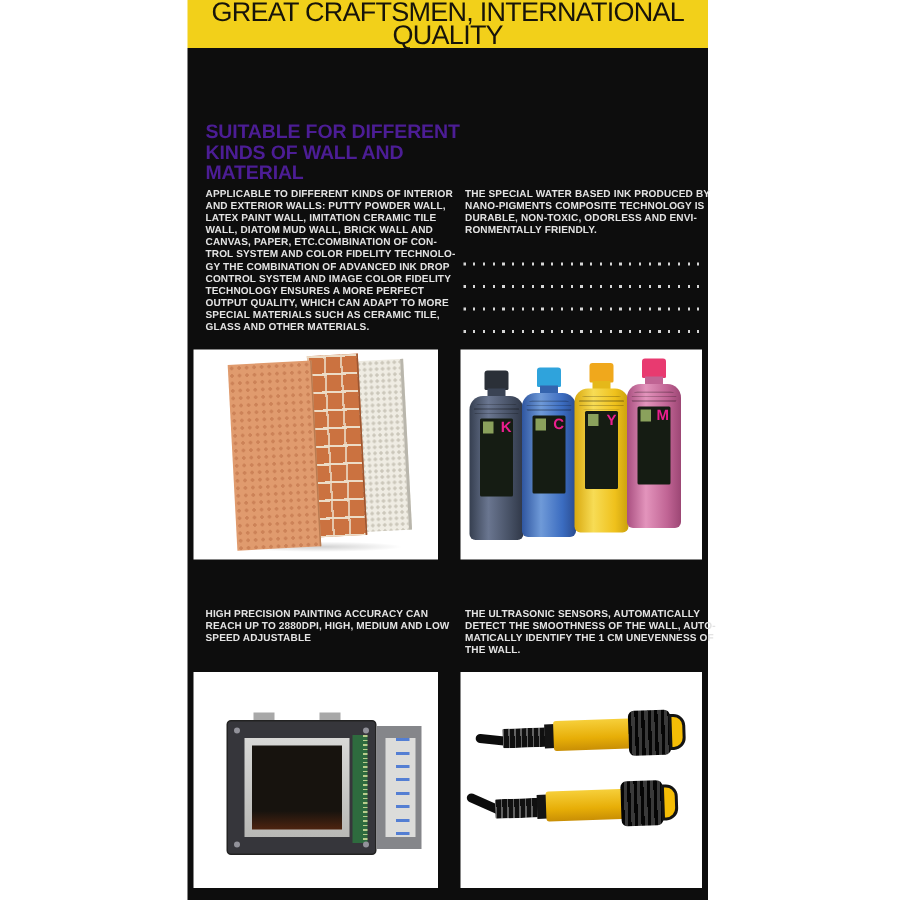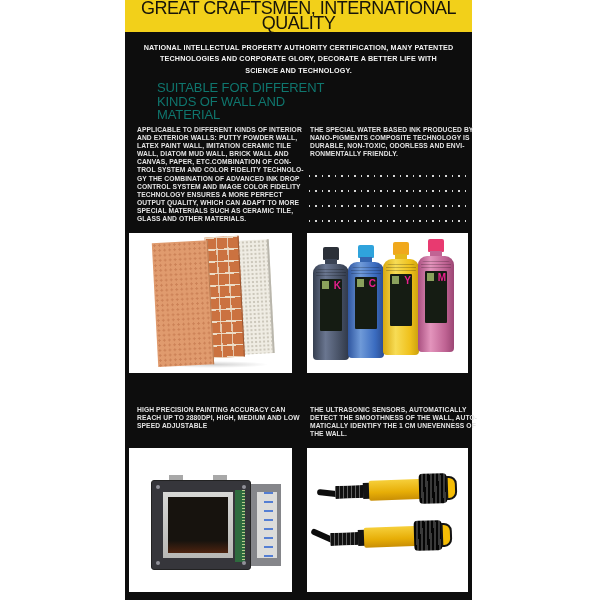--- a/index.html
+++ b/index.html
@@ -20,22 +20,22 @@
   }
   .content-bg { left:125px; top:32px; width:347px; height:568px; background:#0D0D0D; }
   .intro {
     left:133px; top:42px; width:331px; text-align:center;
     font-size:7.2px; font-weight:700; color:#f2f2f2;
     line-height:11.3px; letter-spacing:0.15px;
   }
 
   
   .f-title {
-    font-size:13px; font-weight:400; color:#0f766e;
-    line-height:13.5px; letter-spacing:-0.1px;margin-left:20px;
+    font-size:13px; font-weight:700; color:#4c1d95;
+    line-height:13.5px; letter-spacing:-0.1px;
   }
   .f-body {
     font-size:6.7px; font-weight:700; color:#E3E3E3;
     line-height:8.1px; letter-spacing:0.1px;
   }
   .t-wall { left:137px; top:81px;  width:172px; }
   .b-wall { left:137px; top:126px; width:168px; }
   .t-ink  { left:310px; top:81px;  width:168px; }
   .b-ink  { left:310px; top:126px; width:168px; }
   .t-ph   { left:137px; top:384px; width:172px; }
@@ -175,23 +175,20 @@
 
 <div id="stage">
 
   <div class="abs content-bg"></div>
 
   <div class="abs banner">
     <div class="abs banner-text pre">GREAT CRAFTSMEN, INTERNATIONAL
 QUALITY</div>
   </div>
 
-  <div class="abs intro pre">NATIONAL INTELLECTUAL PROPERTY AUTHORITY CERTIFICATION, MANY PATENTED
-TECHNOLOGIES AND CORPORATE GLORY, DECORATE A BETTER LIFE WITH
-SCIENCE AND TECHNOLOGY.</div>
 
   <div class="abs f-title pre t-wall">SUITABLE FOR DIFFERENT
 KINDS OF WALL AND
 MATERIAL</div>
   <div class="abs f-body pre b-wall">APPLICABLE TO DIFFERENT KINDS OF INTERIOR
 AND EXTERIOR WALLS: PUTTY POWDER WALL,
 LATEX PAINT WALL, IMITATION CERAMIC TILE
 WALL, DIATOM MUD WALL, BRICK WALL AND
 CANVAS, PAPER, ETC.COMBINATION OF CON-
 TROL SYSTEM AND COLOR FIDELITY TECHNOLO-

